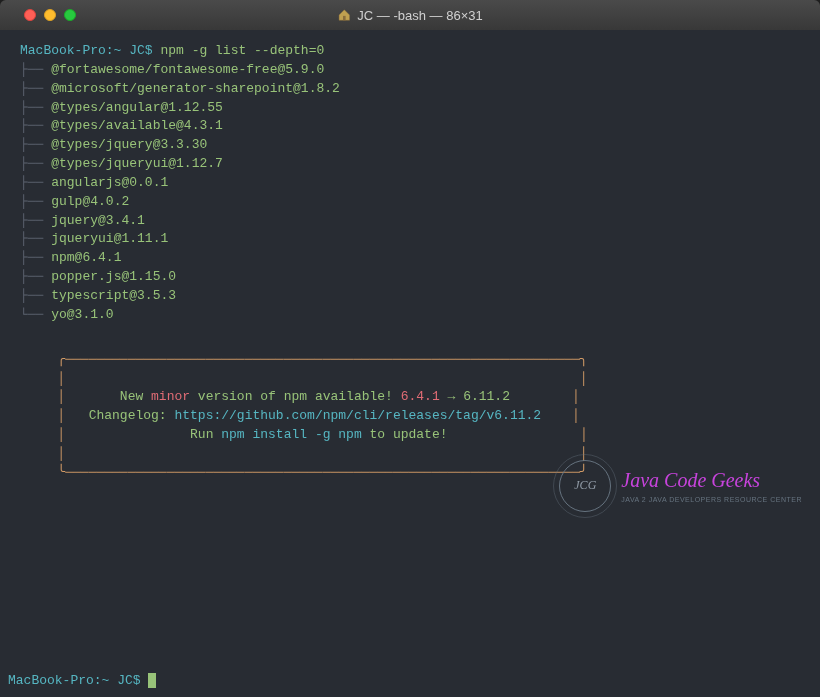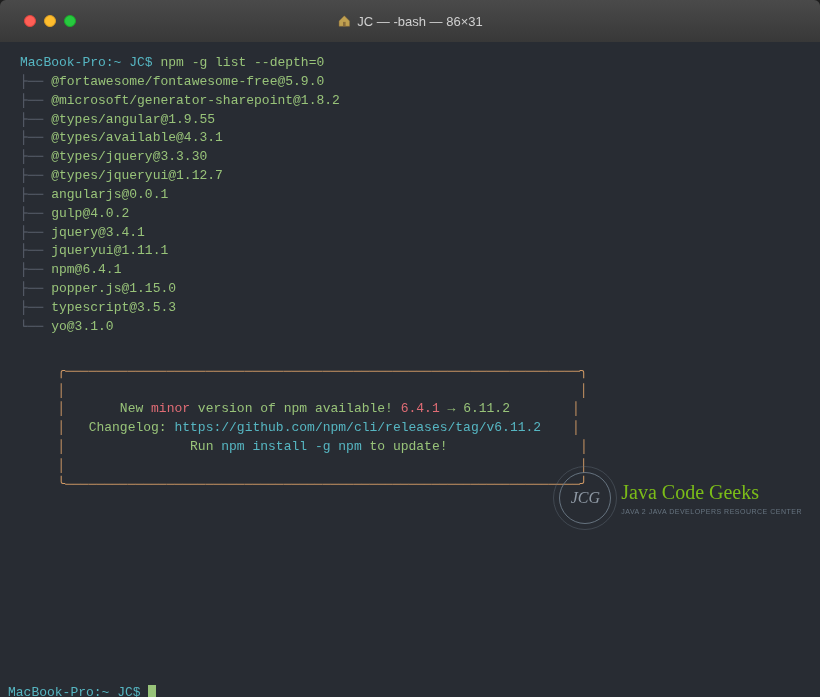--- a/index.html
+++ b/index.html
@@ -10,21 +10,21 @@
     body {
       background: #1e1e1e;
       font-family: 'Menlo', 'Monaco', 'Courier New', monospace;
       font-size: 13px;
       width: 820px;
       height: 697px;
       position: relative;
       overflow: hidden;
     }
     .titlebar {
-      height: 42px;
+      height: 30px;
       background: linear-gradient(180deg, #4a4a4a 0%, #383838 100%);
       display: flex;
       align-items: center;
       padding: 0 24px;
       position: relative;
       border-top-left-radius: 6px;
       border-top-right-radius: 6px;
     }
     .traffic-lights {
       display: flex;
@@ -102,41 +102,42 @@
     .jcg-circle {
       width: 52px;
       height: 52px;
       border: 1.5px solid #6d7b88;
       border-radius: 50%;
       display: flex;
       align-items: center;
       justify-content: center;
       position: relative;
       color: #9aa5b1;
-      font-size: 16px;
+      font-size: 12px;
       font-style: italic;
       font-family: Georgia, serif;
     }
     .jcg-orbit {
       position: absolute;
       width: 64px;
       height: 64px;
       border: 1px solid rgba(109,123,136,0.4);
       border-radius: 50%;
       top: -7px;
       left: -7px;
     }
     .jcg-text {
       display: flex;
       flex-direction: column;
     }
     .jcg-main {
       font-family: Georgia, serif;
+      font-style: italic;
       font-size: 20px;
-      color: #84cc16;
+      color: #d946ef;
     }
     .jcg-sub {
       font-size: 7px;
       color: #6d7b88;
       letter-spacing: 0.5px;
       font-family: Arial, sans-serif;
     }
     .bottom-prompt {
       position: absolute;
       bottom: 10px;
@@ -161,21 +162,21 @@
     </span>
     <span>JC — -bash — 86×31</span>
   </div>
 </div>
 
 <div class="terminal-body">
   <div class="line"><span class="teal">MacBook-Pro:~ JC$</span><span class="green"> npm -g list --depth=0</span></div>
   <div id="package-list">
       <div class="line"><span class="gray">├── </span><span class="green">@fortawesome/fontawesome-free@5.9.0</span></div>
       <div class="line"><span class="gray">├── </span><span class="green">@microsoft/generator-sharepoint@1.8.2</span></div>
-      <div class="line"><span class="gray">├── </span><span class="green">@types/angular@1.9.55</span></div>
+      <div class="line"><span class="gray">├── </span><span class="green">@types/angular@1.12.55</span></div>
       <div class="line"><span class="gray">├── </span><span class="green">@types/available@4.3.1</span></div>
       <div class="line"><span class="gray">├── </span><span class="green">@types/jquery@3.3.30</span></div>
       <div class="line"><span class="gray">├── </span><span class="green">@types/jqueryui@1.12.7</span></div>
       <div class="line"><span class="gray">├── </span><span class="green">angularjs@0.0.1</span></div>
       <div class="line"><span class="gray">├── </span><span class="green">gulp@4.0.2</span></div>
       <div class="line"><span class="gray">├── </span><span class="green">jquery@3.4.1</span></div>
       <div class="line"><span class="gray">├── </span><span class="green">jqueryui@1.11.1</span></div>
       <div class="line"><span class="gray">├── </span><span class="green">npm@6.4.1</span></div>
       <div class="line"><span class="gray">├── </span><span class="green">popper.js@1.15.0</span></div>
       <div class="line"><span class="gray">├── </span><span class="green">typescript@3.5.3</span></div>

